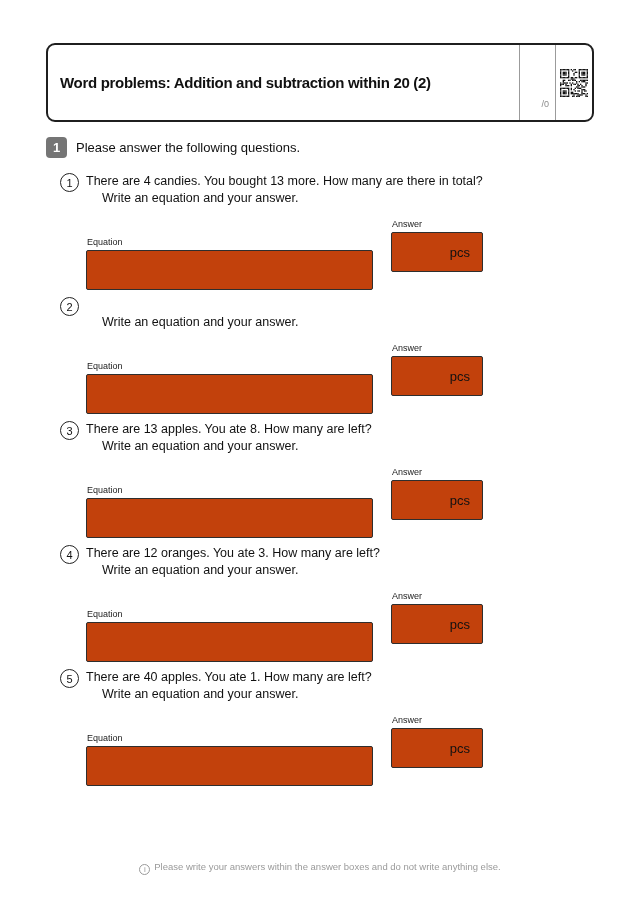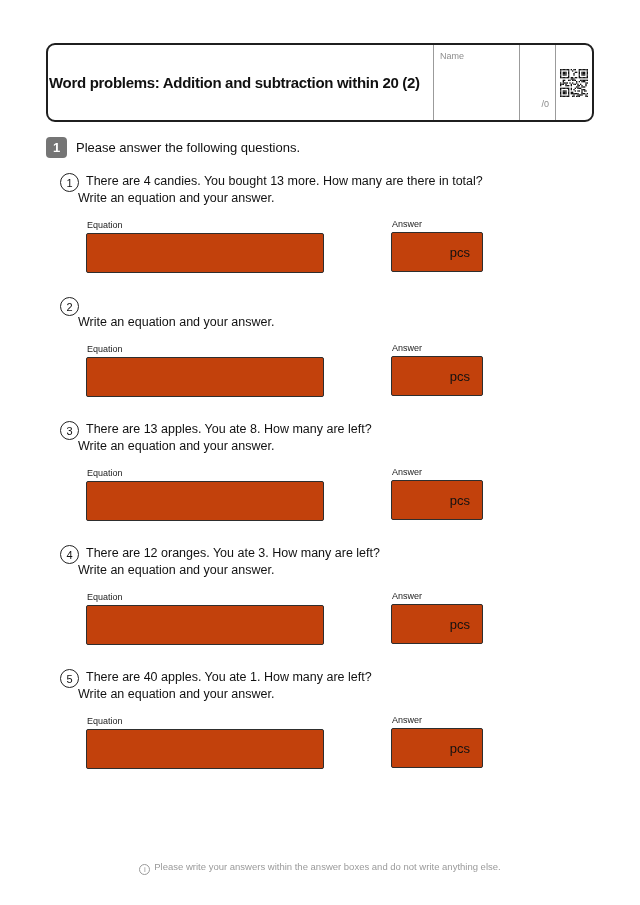--- a/index.html
+++ b/index.html
@@ -4,40 +4,40 @@
 <style>
   html,body{margin:0;padding:0;background:#ffffff;}
   .page{position:relative;width:640px;height:905px;margin:0 auto;background:#ffffff;
         font-family:"Liberation Sans",sans-serif;color:#111;overflow:hidden;}
 
   
   .header{position:absolute;left:46px;top:43px;width:548px;height:79px;box-sizing:border-box;
           border:2.5px solid #1f1f1f;border-radius:9px;display:flex;background:#fff;}
   .hcell{box-sizing:border-box;height:100%;}
   .title-cell{flex:1;display:flex;align-items:center;overflow:hidden;}
-  .page-title{margin:0;padding-left:1px;font-size:15px;font-weight:bold;letter-spacing:-0.3px;white-space:nowrap;color:#111;}
+  .page-title{margin:0;padding-left:12px;font-size:15px;font-weight:bold;letter-spacing:-0.3px;white-space:nowrap;color:#111;}
   .name-cell{width:86px;border-left:1px solid #9b9b9b;padding:6px;font-size:9px;color:#8c8c8c;}
   .score-cell{width:36px;border-left:1px solid #9b9b9b;position:relative;}
   .score{position:absolute;right:6px;bottom:11px;font-size:9px;color:#8c8c8c;}
   .qr-cell{width:37px;border-left:1px solid #9b9b9b;display:flex;align-items:center;justify-content:center;}
 
   
   .instruction{position:absolute;left:46px;top:137px;display:flex;align-items:center;gap:9px;}
   .badge{width:21px;height:21px;border-radius:4px;background:#757575;color:#fff;font-weight:bold;
          font-size:13px;display:flex;align-items:center;justify-content:center;}
   .instruction-text{font-size:13px;color:#111;text-align:center;}
 
   
   .question{position:absolute;left:0;width:640px;height:120px;}
   .qnum{position:absolute;left:60px;top:3px;width:19px;height:19px;box-sizing:border-box;
         border:1.4px solid #222;border-radius:50%;font-size:11px;
         display:flex;align-items:center;justify-content:center;background:#fff;}
   .qline1{position:absolute;left:86px;top:4px;font-size:12.5px;white-space:nowrap;}
-  .qline2{position:absolute;left:78px;top:21px;font-size:12.5px;white-space:nowrap;text-align:center;}
-  .eq-field{position:absolute;left:86px;top:50px;width:238px;}
+  .qline2{position:absolute;left:102px;top:21px;font-size:12.5px;white-space:nowrap;text-align:center;}
+  .eq-field{position:absolute;left:86px;top:67px;width:287px;}
   .ans-field{position:absolute;left:391px;top:49px;width:92px;}
   .field-label{font-size:9px;color:#1c1c1c;margin:0 0 3px 1px;}
   .input-box{box-sizing:border-box;height:40px;border:1.7px solid #2e2e2e;border-radius:2px;background:#c2410c;}
   .eq-box{padding:8px;font-size:12px;}
   .ans-box{display:flex;align-items:center;justify-content:flex-end;padding-right:12px;gap:4px;font-size:13px;}
   .unit{font-size:13px;color:#111;}
 
   
   .footer{position:absolute;left:0;top:861px;width:640px;text-align:center;font-size:9.5px;color:#9a9a9a;}
   .info-icon{display:inline-flex;align-items:center;justify-content:center;width:11px;height:11px;
@@ -45,23 +45,20 @@
              vertical-align:-2px;margin-right:4px;color:#9a9a9a;}
 </style>
 </head>
 <body>
 
 <div class="page">
 
   <div class="header">
     <div class="hcell title-cell">
       <h1 class="page-title">Word problems: Addition and subtraction within 20 (2)</h1>
-    </div>
-    <div class="hcell name-cell">
-      <span>Name</span>
     </div>
     <div class="hcell score-cell">
       <span class="score">/0</span>
     </div>
     <div class="hcell qr-cell">
       <svg width="28" height="28" viewBox="0 0 28 28">
           <g fill="#111">
             <rect x="10.666666666666666" y="0" width="1.3333333333333333" height="1.3333333333333333"></rect>
             <rect x="13.333333333333332" y="0" width="1.3333333333333333" height="1.3333333333333333"></rect>
             <rect x="14.666666666666666" y="0" width="1.3333333333333333" height="1.3333333333333333"></rect>

